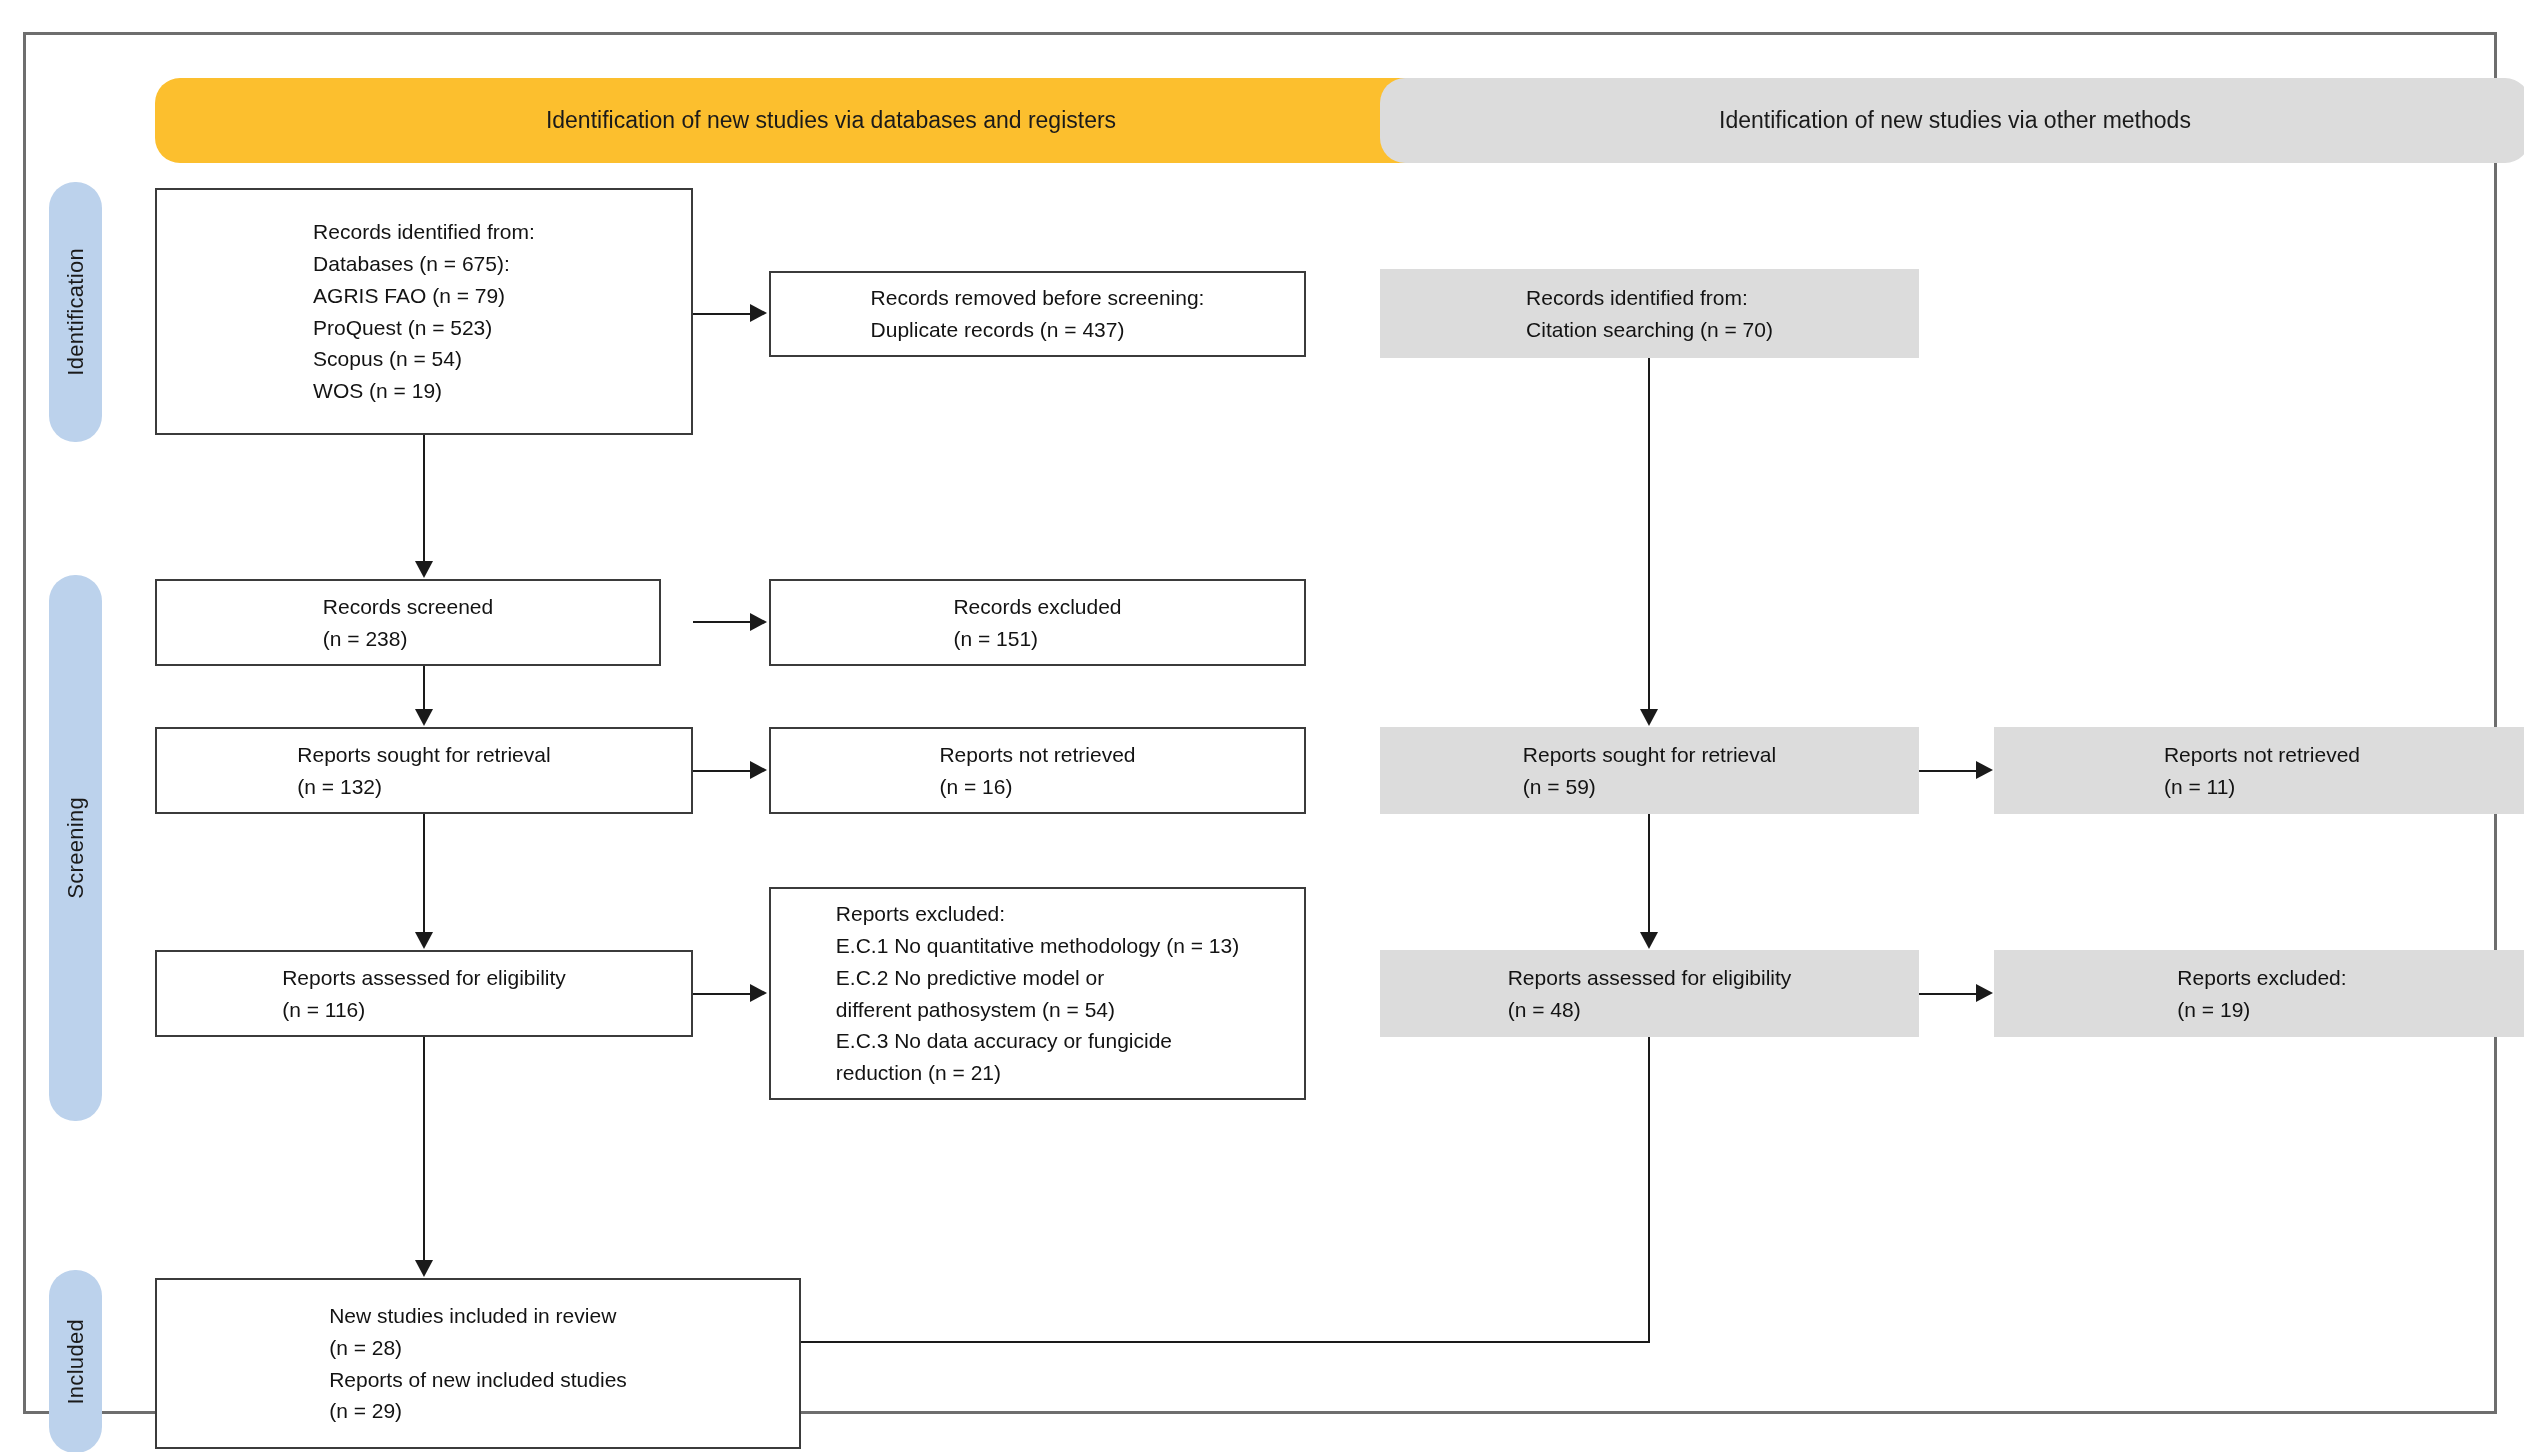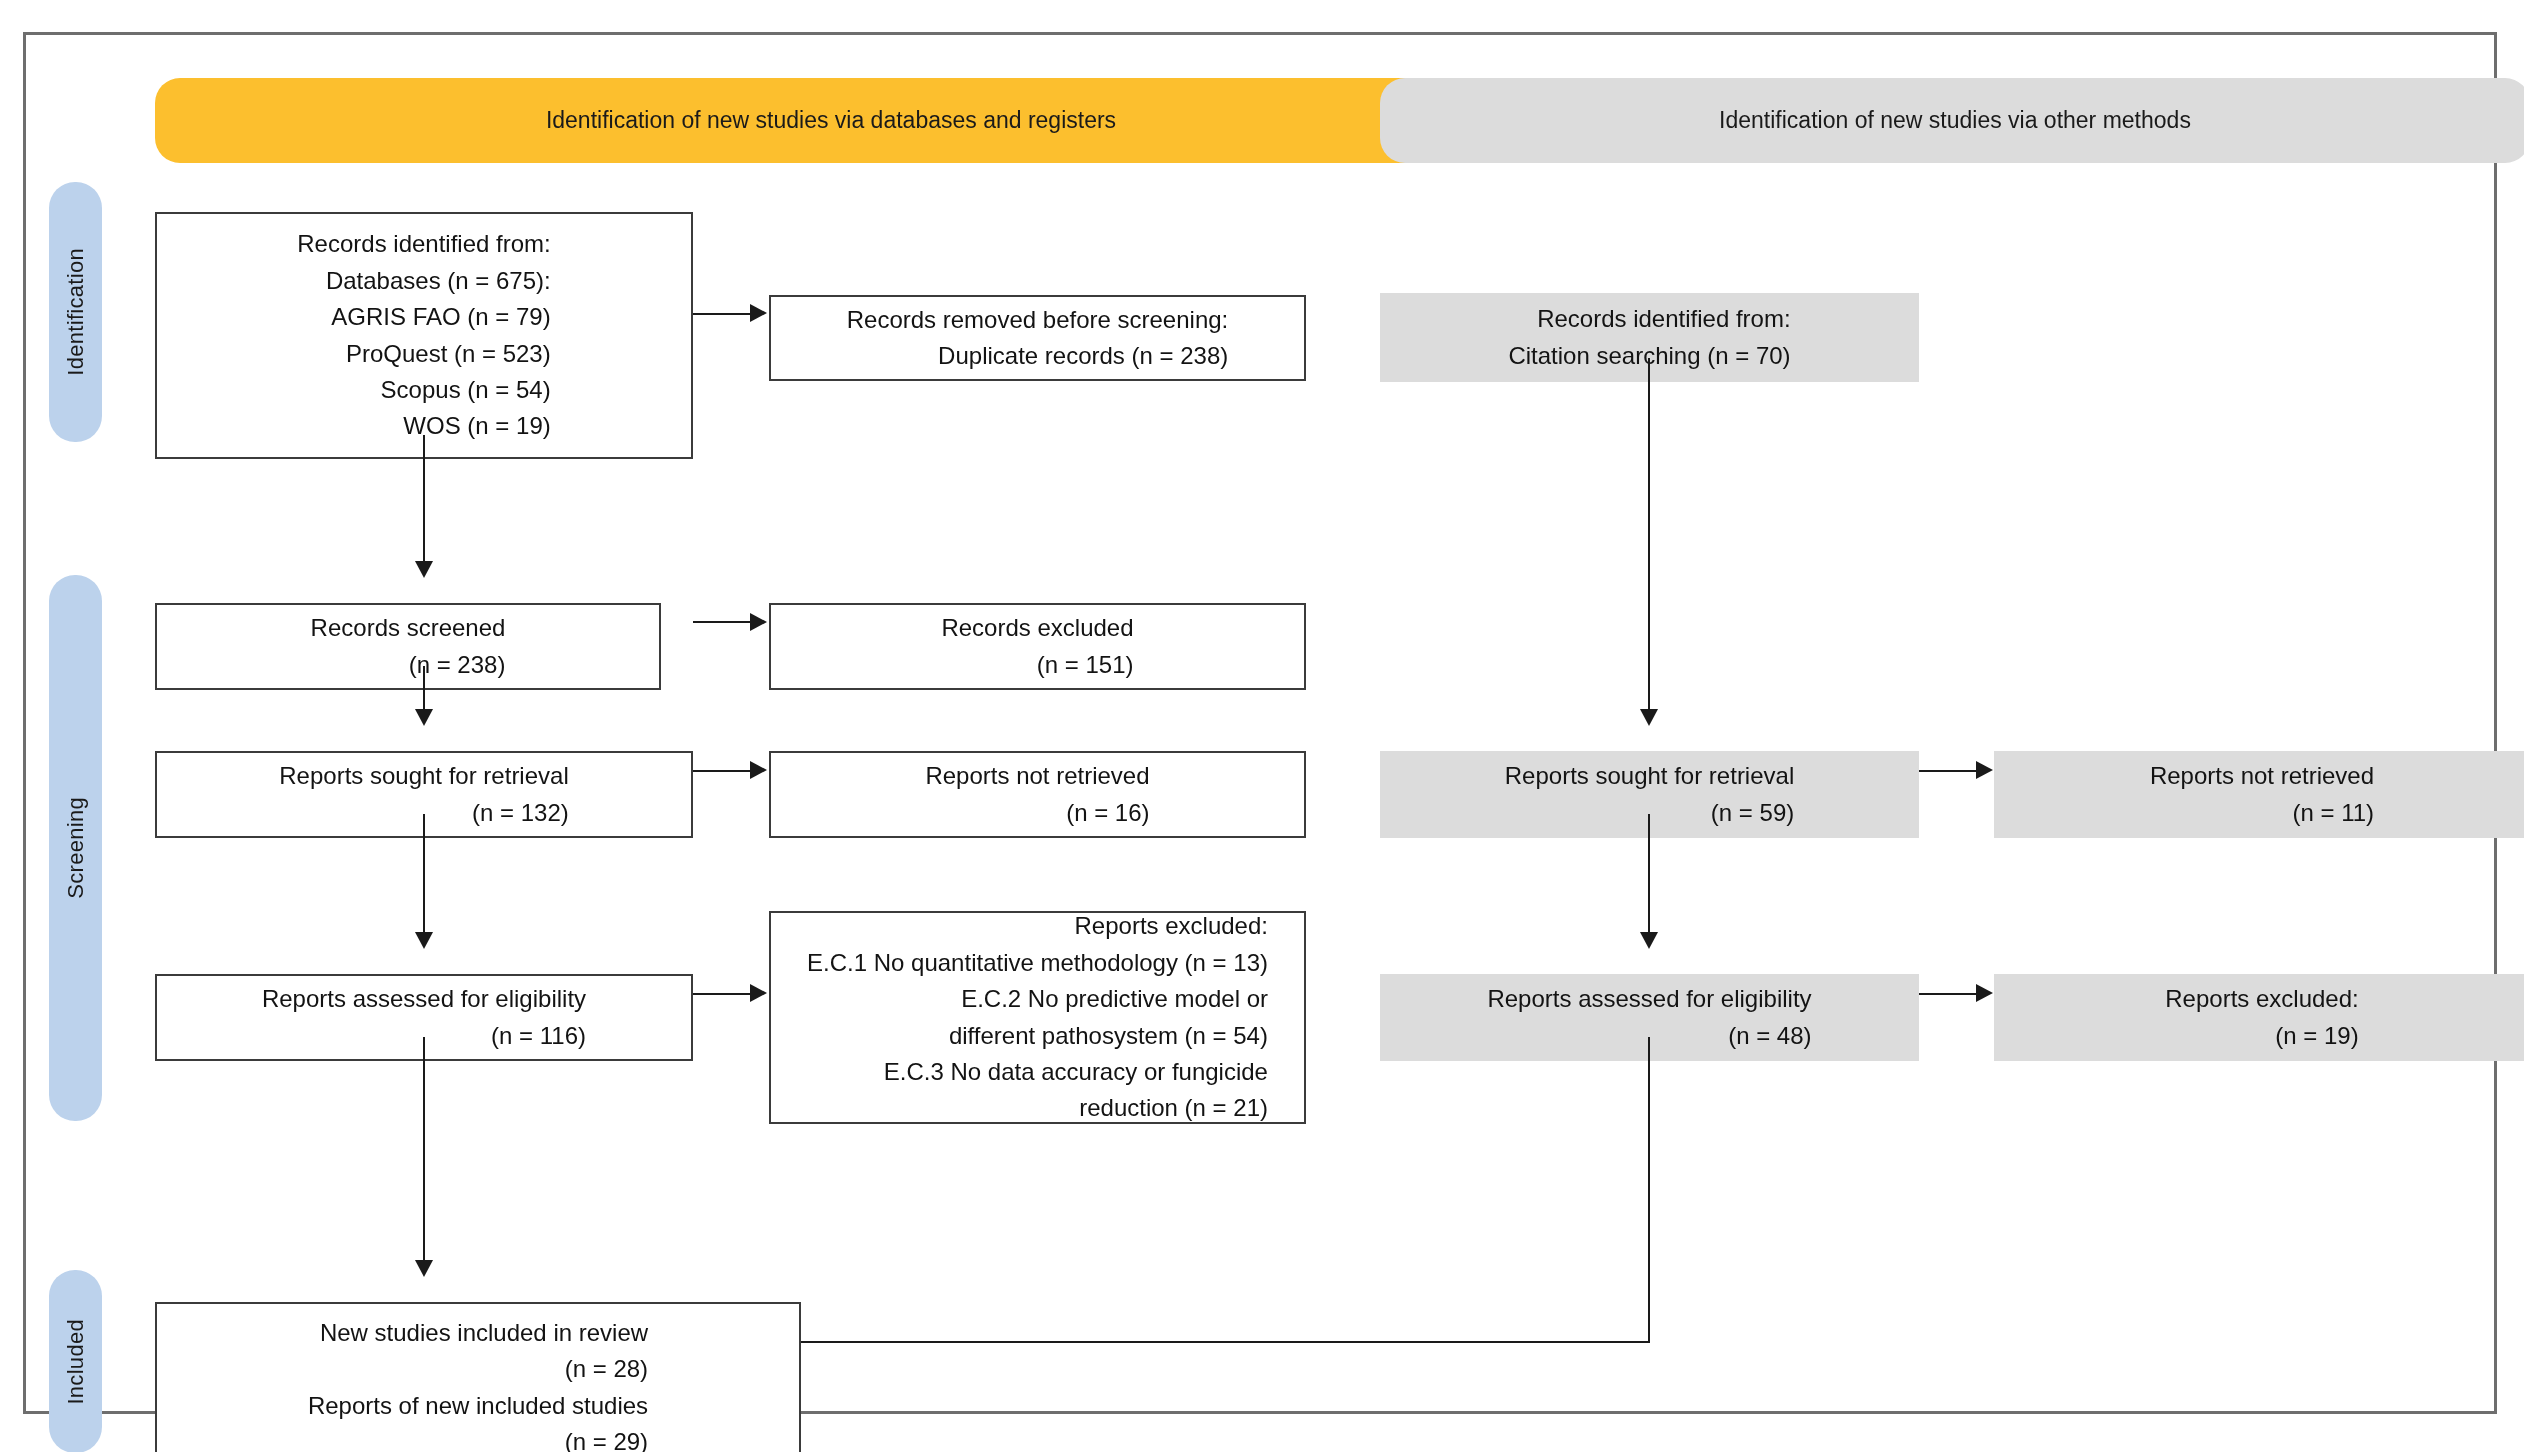--- a/index.html
+++ b/index.html
@@ -56,27 +56,26 @@
   }
   .stage-identification{ top:147px;  height:260px; }
   .stage-screening{      top:540px;  height:546px; }
   .stage-included{       top:1235px; height:183px; }
 
   
   .box{
     position:absolute;
     box-sizing:border-box;
     display:flex;align-items:center;justify-content:center;
-    text-align:right;
-    font-size:24px;
+    text-align:left;
+    font-size:21px;
     line-height:1.52;
     color:#131313;
     padding:5.7px 10.3px;
     white-space:pre-line;
-    margin-top:24px;
   }
   .box-white{ background:#ffffff; border:2.3px solid #3b3b3b; }
   .box-grey { background:#DCDCDC; border:none; }
 
   
   .b-records-identified { left:129px;  top:153px; width:538px;  height:247px; }
   .b-records-removed    { left:743px; top:236px; width:537px;  height:86px; }
   .b-other-identified   { left:1354px; top:234px; width:539px;  height:89px; }
 
   
@@ -144,21 +143,21 @@
     </div>
 
     <div class="box box-white b-records-identified">Records identified from:
 Databases (n = 675):
 AGRIS FAO (n = 79)
 ProQuest (n = 523)
 Scopus (n = 54)
 WOS (n = 19)</div>
 
     <div class="box box-white b-records-removed">Records removed before screening:
-Duplicate records (n = 238)</div>
+Duplicate records (n = 437)</div>
 
     <div class="box box-grey b-other-identified">Records identified from:
 Citation searching (n = 70)</div>
 
     <div class="conn hline" style="left:667px;top:278px;width:57px;"></div>
     <div class="arrow-right" style="left:724px;top:269px;"></div>
 
     <div class="conn vline" style="left:397px;top:400px;height:127px;"></div>
     <div class="arrow-down" style="left:389px;top:526px;"></div>
 

